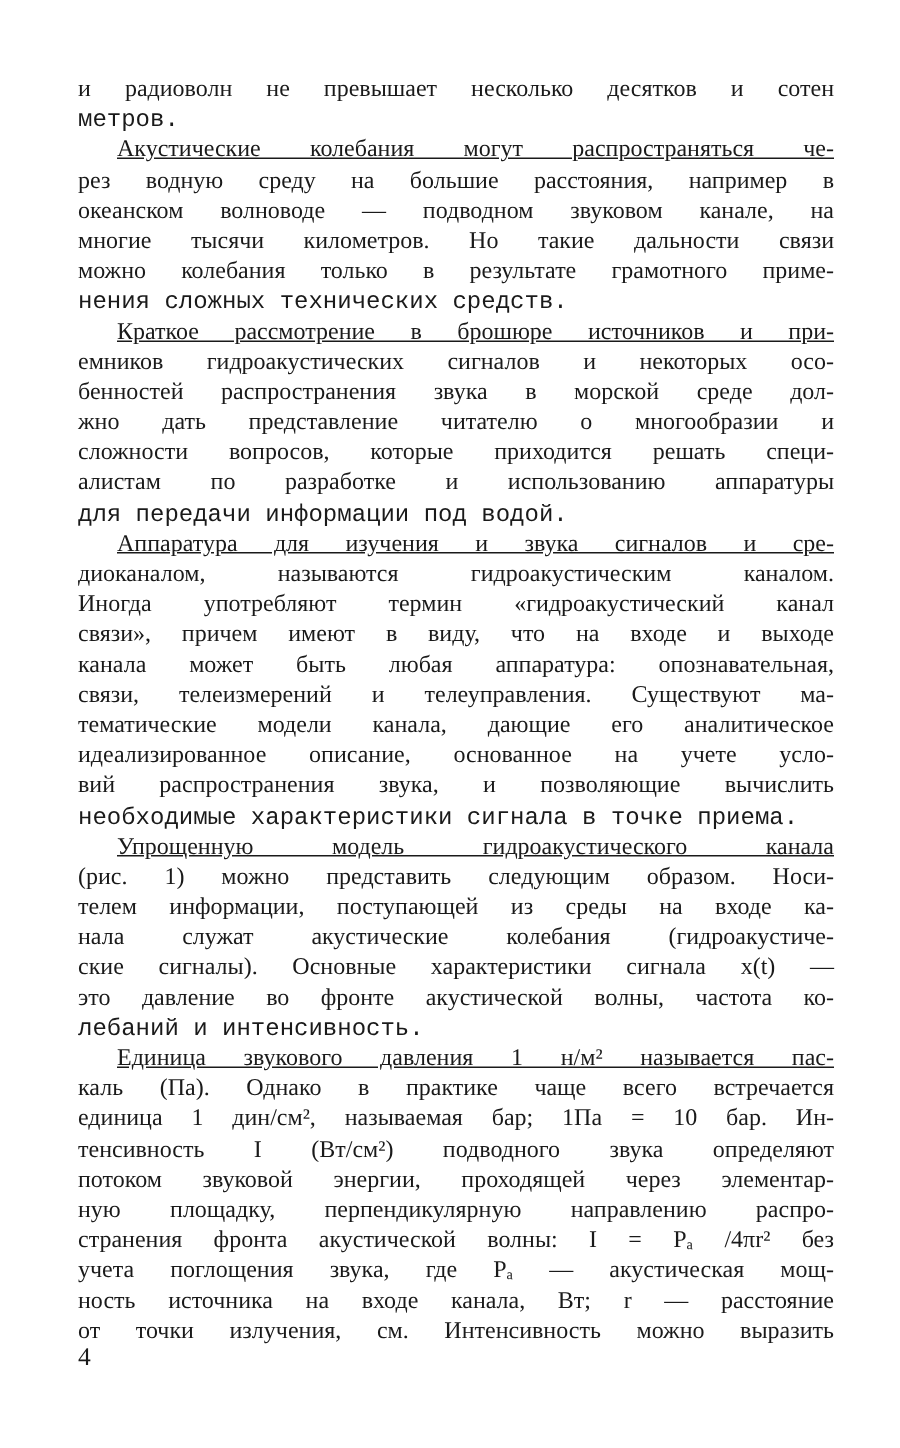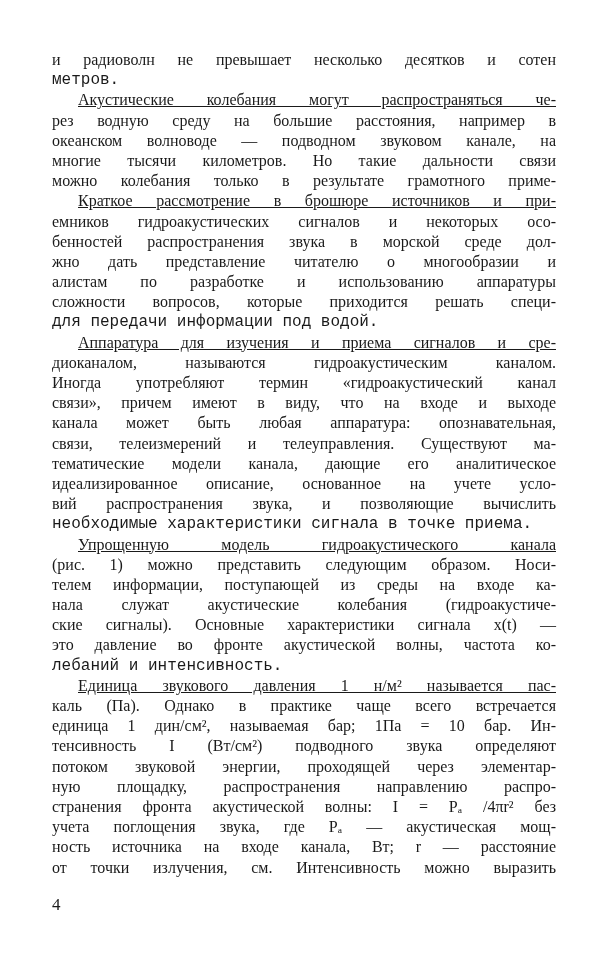--- a/index.html
+++ b/index.html
@@ -29,32 +29,33 @@
       <div>
         <div class="line">и радиоволн не превышает несколько десятков и сотен</div>
         <div class="line last">метров.</div>
       </div>
       <div>
         <div class="line indent">Акустические колебания могут распространяться че-</div>
         <div class="line">рез водную среду на большие расстояния, например в</div>
         <div class="line">океанском волноводе — подводном звуковом канале, на</div>
         <div class="line">многие тысячи километров. Но такие дальности связи</div>
         <div class="line">можно колебания только в результате грамотного приме-</div>
+        <div class="line last">нения сложных технических средств.</div>
       </div>
       <div>
         <div class="line indent">Краткое рассмотрение в брошюре источников и при-</div>
         <div class="line">емников гидроакустических сигналов и некоторых осо-</div>
         <div class="line">бенностей распространения звука в морской среде дол-</div>
         <div class="line">жно дать представление читателю о многообразии и</div>
+        <div class="line">сложности вопросов, которые приходится решать специ-</div>
         <div class="line">алистам по разработке и использованию аппаратуры</div>
-        <div class="line">сложности вопросов, которые приходится решать специ-</div>
         <div class="line last">для передачи информации под водой.</div>
       </div>
       <div>
-        <div class="line indent">Аппаратура для изучения и приема сигналов и сре-</div>
+        <div class="line indent">Аппаратура для изучения и звука сигналов и сре-</div>
         <div class="line">диоканалом, называются гидроакустическим каналом.</div>
         <div class="line">Иногда употребляют термин «гидроакустический канал</div>
         <div class="line">связи», причем имеют в виду, что на входе и выходе</div>
         <div class="line">канала может быть любая аппаратура: опознавательная,</div>
         <div class="line">связи, телеизмерений и телеуправления. Существуют ма-</div>
         <div class="line">тематические модели канала, дающие его аналитическое</div>
         <div class="line">идеализированное описание, основанное на учете усло-</div>
         <div class="line">вий распространения звука, и позволяющие вычислить</div>
         <div class="line last">необходимые характеристики сигнала в точке приема.</div>
       </div>
@@ -66,21 +67,21 @@
         <div class="line">ские сигналы). Основные характеристики сигнала x(t) —</div>
         <div class="line">это давление во фронте акустической волны, частота ко-</div>
         <div class="line last">лебаний и интенсивность.</div>
       </div>
       <div>
         <div class="line indent">Единица звукового давления 1 н/м² называется пас-</div>
         <div class="line">каль (Па). Однако в практике чаще всего встречается</div>
         <div class="line">единица 1 дин/см², называемая бар; 1Па = 10 бар. Ин-</div>
         <div class="line">тенсивность I (Вт/см²) подводного звука определяют</div>
         <div class="line">потоком звуковой энергии, проходящей через элементар-</div>
-        <div class="line">ную площадку, распространения направлению распро-</div>
+        <div class="line">ную площадку, перпендикулярную направлению распро-</div>
         <div class="line">странения фронта акустической волны: I = Pₐ /4πr² без</div>
         <div class="line">учета поглощения звука, где Pₐ — акустическая мощ-</div>
         <div class="line">ность источника на входе канала, Вт; r — расстояние</div>
         <div class="line">от точки излучения, см. Интенсивность можно выразить</div>
       </div>
     </div>
 </div>
 <div class="page-number">4</div>
 
 </body></html>

